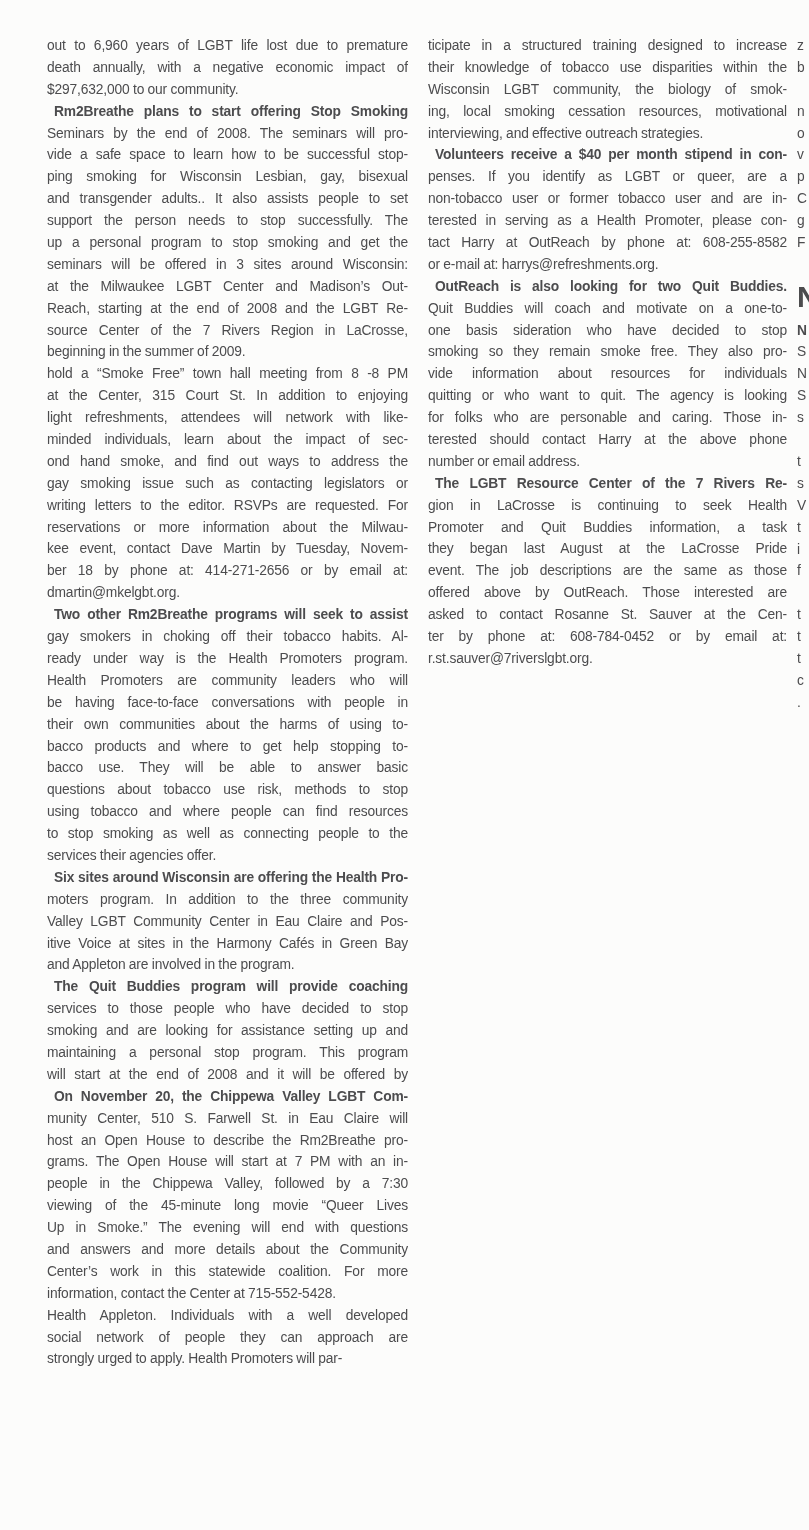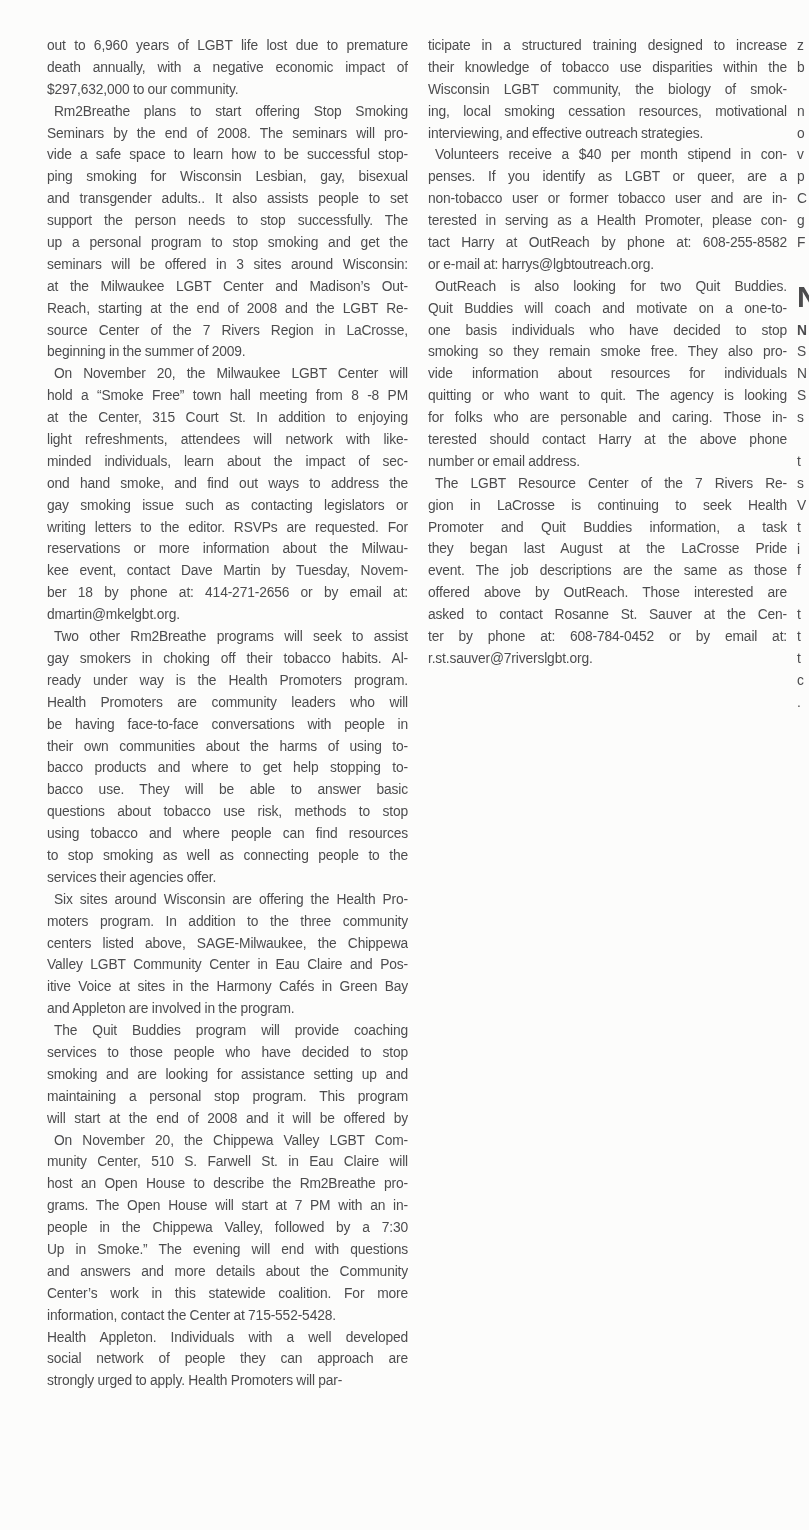--- a/index.html
+++ b/index.html
@@ -35,20 +35,21 @@
     text-align: justify;
     text-align-last: justify;
     overflow: hidden;
     white-space: nowrap;
   }
   .line.last {
     text-align-last: left;
   }
   .line.indent {
     padding-left: 7px;
+    font-weight: bold;
   }
   .frag {
     height: 21.9px;
     line-height: 21.9px;
     white-space: nowrap;
   }
   .frag.bold { font-weight: bold; }
   .frag.tall {
     height: 43.8px;
     line-height: 42px;
@@ -69,21 +70,20 @@
       <div class="line">vide a safe space to learn how to be successful stop-</div>
       <div class="line">ping smoking for Wisconsin Lesbian, gay, bisexual</div>
       <div class="line">and transgender adults.. It also assists people to set</div>
       <div class="line">support the person needs to stop successfully. The</div>
       <div class="line">up a personal program to stop smoking and get the</div>
       <div class="line">seminars will be offered in 3 sites around Wisconsin:</div>
       <div class="line">at the Milwaukee LGBT Center and Madison’s Out-</div>
       <div class="line">Reach, starting at the end of 2008 and the LGBT Re-</div>
       <div class="line">source Center of the 7 Rivers Region in LaCrosse,</div>
       <div class="line last">beginning in the summer of 2009.</div>
-      <div class="line indent">On November 20, the Milwaukee LGBT Center will</div>
       <div class="line">hold a “Smoke Free” town hall meeting from 8 -8 PM</div>
       <div class="line">at the Center, 315 Court St. In addition to enjoying</div>
       <div class="line">light refreshments, attendees will network with like-</div>
       <div class="line">minded individuals, learn about the impact of sec-</div>
       <div class="line">ond hand smoke, and find out ways to address the</div>
       <div class="line">gay smoking issue such as contacting legislators or</div>
       <div class="line">writing letters to the editor. RSVPs are requested. For</div>
       <div class="line">reservations or more information about the Milwau-</div>
       <div class="line">kee event, contact Dave Martin by Tuesday, Novem-</div>
       <div class="line">ber 18 by phone at: 414-271-2656 or by email at:</div>
@@ -95,57 +95,57 @@
       <div class="line">be having face-to-face conversations with people in</div>
       <div class="line">their own communities about the harms of using to-</div>
       <div class="line">bacco products and where to get help stopping to-</div>
       <div class="line">bacco use. They will be able to answer basic</div>
       <div class="line">questions about tobacco use risk, methods to stop</div>
       <div class="line">using tobacco and where people can find resources</div>
       <div class="line">to stop smoking as well as connecting people to the</div>
       <div class="line last">services their agencies offer.</div>
       <div class="line indent">Six sites around Wisconsin are offering the Health Pro-</div>
       <div class="line">moters program. In addition to the three community</div>
-      <div class="line">centers listed above, SAGE-Milwaukee, the Chippewa</div>
       <div class="line">Valley LGBT Community Center in Eau Claire and Pos-</div>
       <div class="line">itive Voice at sites in the Harmony Cafés in Green Bay</div>
       <div class="line last">and Appleton are involved in the program.</div>
       <div class="line indent">The Quit Buddies program will provide coaching</div>
       <div class="line">services to those people who have decided to stop</div>
       <div class="line">smoking and are looking for assistance setting up and</div>
       <div class="line">maintaining a personal stop program. This program</div>
       <div class="line">will start at the end of 2008 and it will be offered by</div>
       <div class="line indent">On November 20, the Chippewa Valley LGBT Com-</div>
       <div class="line">munity Center, 510 S. Farwell St. in Eau Claire will</div>
       <div class="line">host an Open House to describe the Rm2Breathe pro-</div>
       <div class="line">grams. The Open House will start at 7 PM with an in-</div>
       <div class="line">people in the Chippewa Valley, followed by a 7:30</div>
+      <div class="line">viewing of the 45-minute long movie “Queer Lives</div>
       <div class="line">Up in Smoke.” The evening will end with questions</div>
       <div class="line">and answers and more details about the Community</div>
       <div class="line">Center’s work in this statewide coalition. For more</div>
       <div class="line last">information, contact the Center at 715-552-5428.</div>
       <div class="line">Health Appleton. Individuals with a well developed</div>
       <div class="line">social network of people they can approach are</div>
       <div class="line last">strongly urged to apply. Health Promoters will par-</div>
     </div>
   <div class="col col-2">
       <div class="line">ticipate in a structured training designed to increase</div>
       <div class="line">their knowledge of tobacco use disparities within the</div>
       <div class="line">Wisconsin LGBT community, the biology of smok-</div>
       <div class="line">ing, local smoking cessation resources, motivational</div>
       <div class="line last">interviewing, and effective outreach strategies.</div>
       <div class="line indent">Volunteers receive a $40 per month stipend in con-</div>
       <div class="line">penses. If you identify as LGBT or queer, are a</div>
       <div class="line">non-tobacco user or former tobacco user and are in-</div>
       <div class="line">terested in serving as a Health Promoter, please con-</div>
       <div class="line">tact Harry at OutReach by phone at: 608-255-8582</div>
-      <div class="line last">or e-mail at: harrys@lgbtoutreach.org.</div>
+      <div class="line last">or e-mail at: harrys@refreshments.org.</div>
       <div class="line indent">OutReach is also looking for two Quit Buddies.</div>
       <div class="line">Quit Buddies will coach and motivate on a one-to-</div>
-      <div class="line">one basis individuals who have decided to stop</div>
+      <div class="line">one basis sideration who have decided to stop</div>
       <div class="line">smoking so they remain smoke free. They also pro-</div>
       <div class="line">vide information about resources for individuals</div>
       <div class="line">quitting or who want to quit. The agency is looking</div>
       <div class="line">for folks who are personable and caring. Those in-</div>
       <div class="line">terested should contact Harry at the above phone</div>
       <div class="line last">number or email address.</div>
       <div class="line indent">The LGBT Resource Center of the 7 Rivers Re-</div>
       <div class="line">gion in LaCrosse is continuing to seek Health</div>
       <div class="line">Promoter and Quit Buddies information, a task</div>
       <div class="line">they began last August at the LaCrosse Pride</div>

